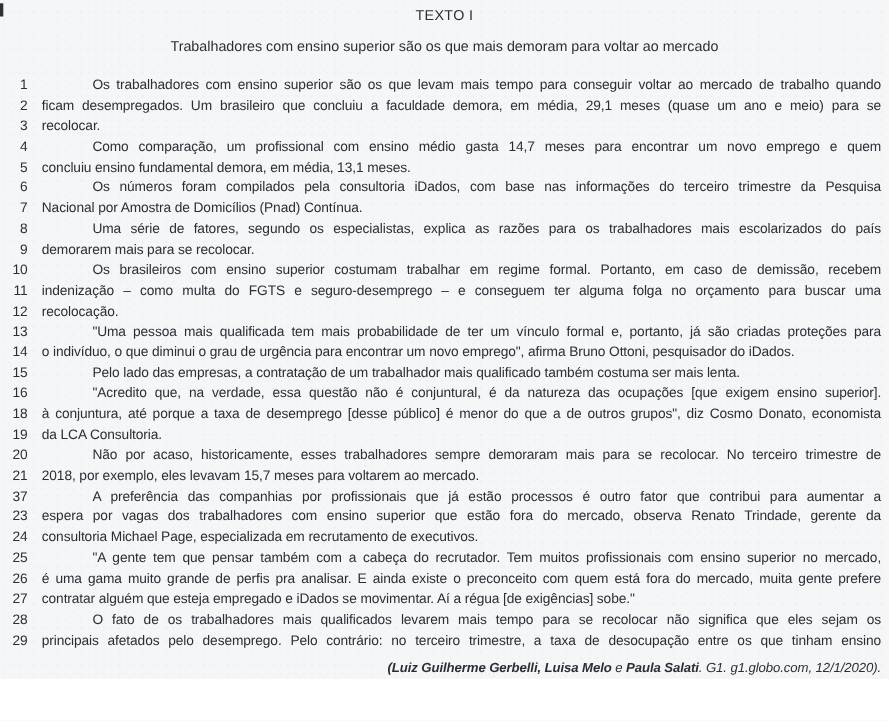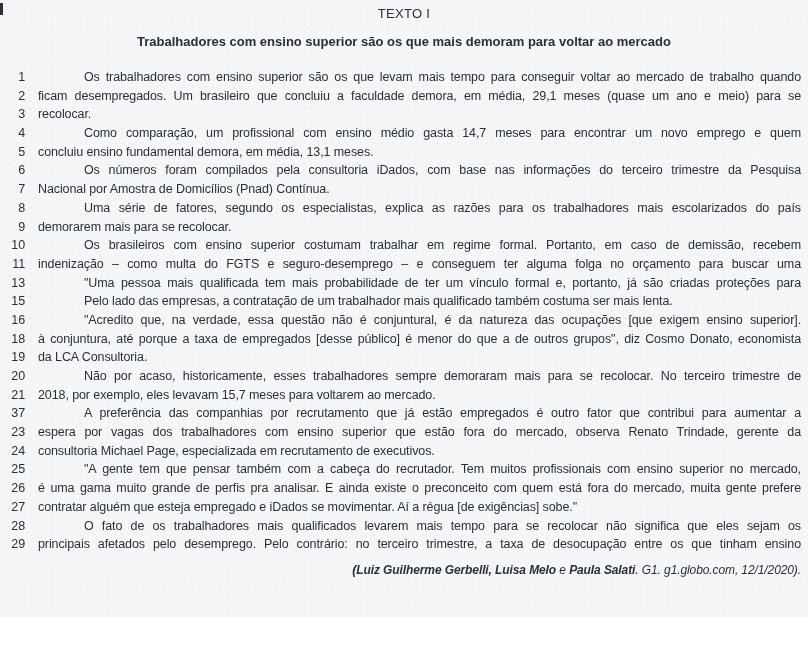--- a/index.html
+++ b/index.html
@@ -25,21 +25,21 @@
     padding-top:6px;
     text-align:center;
     font-size:13px;
     letter-spacing:0.3px;
     font-weight:400;
   }
   .doc-heading{
     margin-top:13px;
     text-align:center;
     font-size:13px;
-    font-weight:700;
+    font-weight:400;
   }
   .body-block{
     margin-top:19px;
   }
   .line-row{
     display:flex;
     height:18.7px;
     line-height:18.7px;
     font-size:12.5px;
     letter-spacing:-0.1px;
@@ -134,61 +134,69 @@
     <div class="line-row indent just">
       <span class="line-num">10</span>
       <span class="line-txt">Os brasileiros com ensino superior costumam trabalhar em regime formal. Portanto, em caso de demissão, recebem</span>
     </div>
 
     <div class="line-row just">
       <span class="line-num">11</span>
       <span class="line-txt">indenização – como multa do FGTS e seguro-desemprego – e conseguem ter alguma folga no orçamento para buscar uma</span>
     </div>
 
+    <div class="line-row">
+      <span class="line-num">12</span>
+      <span class="line-txt">recolocação.</span>
+    </div>
 
     <div class="line-row indent just">
       <span class="line-num">13</span>
       <span class="line-txt">"Uma pessoa mais qualificada tem mais probabilidade de ter um vínculo formal e, portanto, já são criadas proteções para</span>
     </div>
 
+    <div class="line-row">
+      <span class="line-num">14</span>
+      <span class="line-txt">o indivíduo, o que diminui o grau de urgência para encontrar um novo emprego", afirma Bruno Ottoni, pesquisador do iDados.</span>
+    </div>
 
     <div class="line-row indent">
       <span class="line-num">15</span>
       <span class="line-txt">Pelo lado das empresas, a contratação de um trabalhador mais qualificado também costuma ser mais lenta.</span>
     </div>
 
     <div class="line-row indent just">
       <span class="line-num">16</span>
       <span class="line-txt">"Acredito que, na verdade, essa questão não é conjuntural, é da natureza das ocupações [que exigem ensino superior].</span>
     </div>
 
 
     <div class="line-row just">
       <span class="line-num">18</span>
-      <span class="line-txt">à conjuntura, até porque a taxa de empregados [desse público] é menor do que a de outros grupos", diz Cosmo Donato, economista</span>
+      <span class="line-txt">à conjuntura, até porque a taxa de desemprego [desse público] é menor do que a de outros grupos", diz Cosmo Donato, economista</span>
     </div>
 
     <div class="line-row">
       <span class="line-num">19</span>
       <span class="line-txt">da LCA Consultoria.</span>
     </div>
 
     <div class="line-row indent just">
       <span class="line-num">20</span>
       <span class="line-txt">Não por acaso, historicamente, esses trabalhadores sempre demoraram mais para se recolocar. No terceiro trimestre de</span>
     </div>
 
     <div class="line-row">
       <span class="line-num">21</span>
       <span class="line-txt">2018, por exemplo, eles levavam 15,7 meses para voltarem ao mercado.</span>
     </div>
 
     <div class="line-row indent just">
       <span class="line-num">37</span>
-      <span class="line-txt">A preferência das companhias por recrutamento que já estão empregados é outro fator que contribui para aumentar a</span>
+      <span class="line-txt">A preferência das companhias por profissionais que já estão processos é outro fator que contribui para aumentar a</span>
     </div>
 
     <div class="line-row just">
       <span class="line-num">23</span>
       <span class="line-txt">espera por vagas dos trabalhadores com ensino superior que estão fora do mercado, observa Renato Trindade, gerente da</span>
     </div>
 
     <div class="line-row">
       <span class="line-num">24</span>
       <span class="line-txt">consultoria Michael Page, especializada em recrutamento de executivos.</span>

